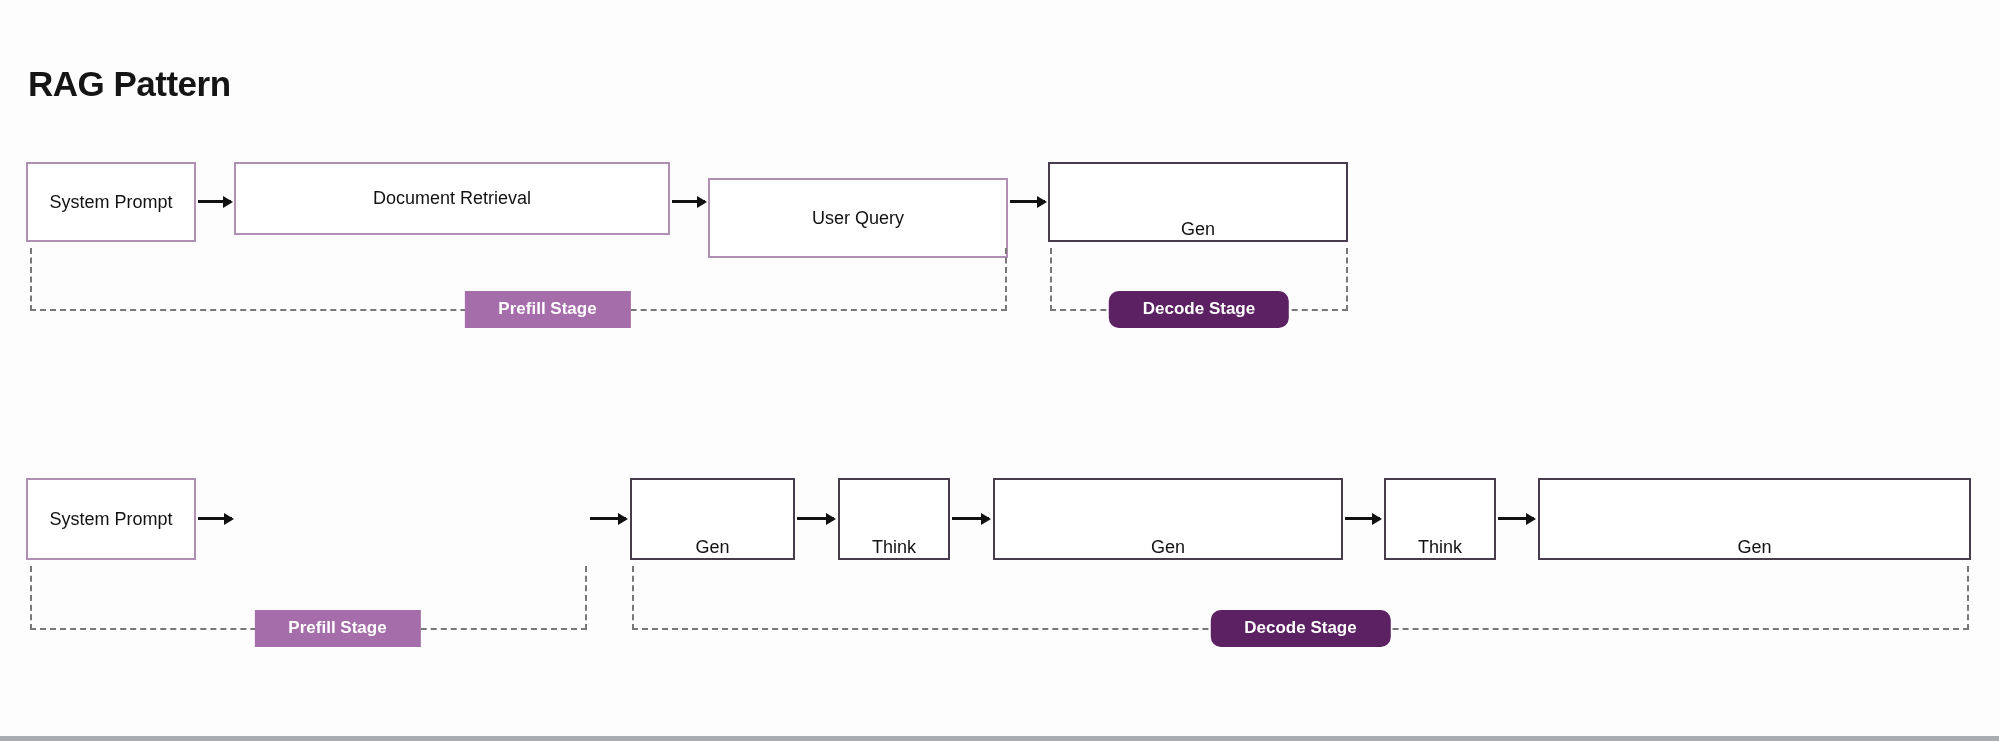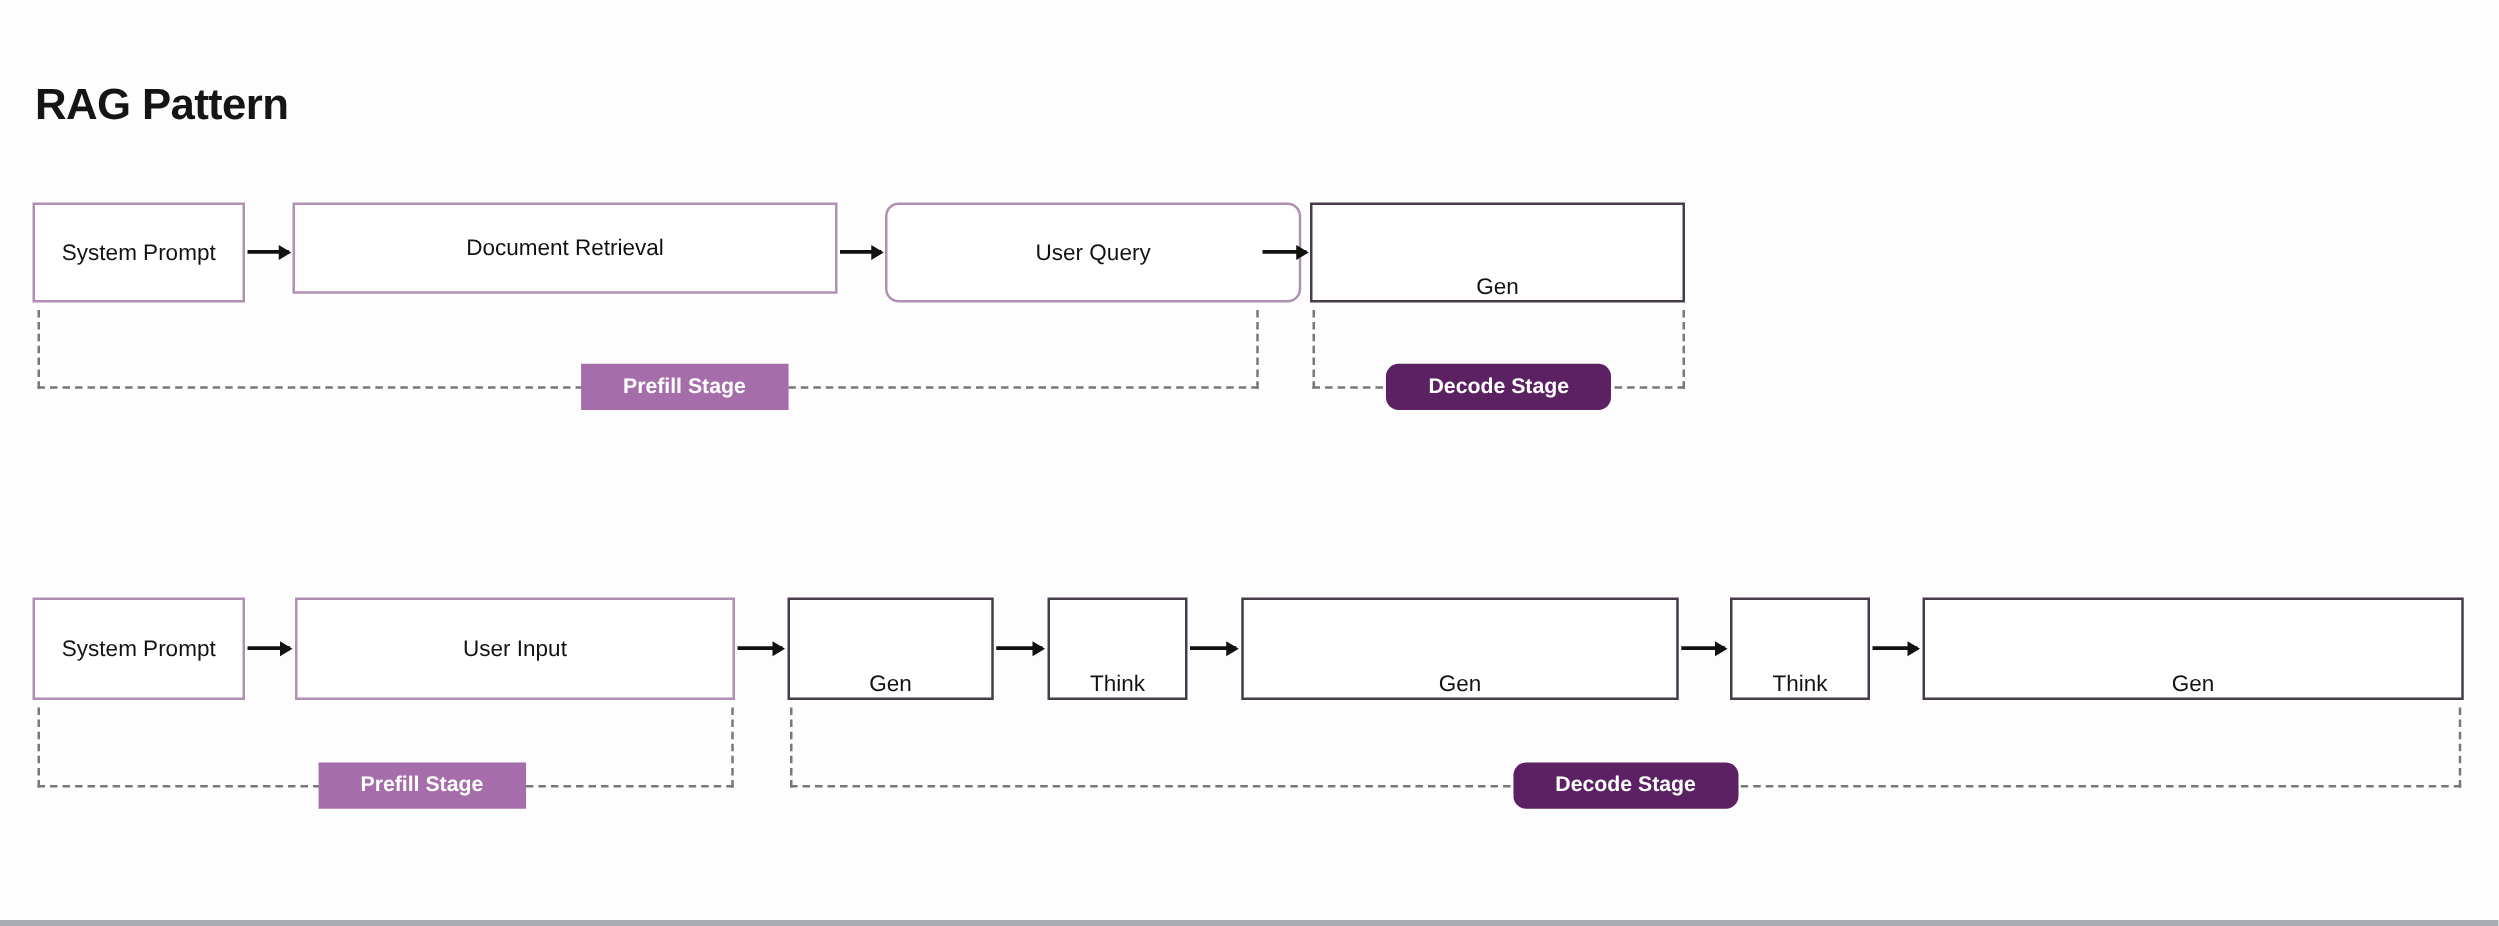--- a/index.html
+++ b/index.html
@@ -84,21 +84,21 @@
   <div class="flow-box light" style="left:26px;top:162px;width:170px;height:80px;">
     <span>System Prompt</span>
   </div>
   <div class="arrow" style="left:198px;top:200px;width:33px;"></div>
 
   <div class="flow-box light" style="left:234px;top:162px;width:436px;height:73px;">
     <span>Document Retrieval</span>
   </div>
   <div class="arrow" style="left:672px;top:200px;width:33px;"></div>
 
-  <div class="flow-box light" style="left:708px;top:162px;width:333px;height:80px;border-radius:11px;">
+  <div class="flow-box light" style="left:708px;top:178px;width:300px;height:80px;">
     <span>User Query</span>
   </div>
   <div class="arrow" style="left:1010px;top:200px;width:35px;"></div>
 
   <div class="flow-box dark" style="left:1048px;top:162px;width:300px;height:80px;">
     <span>Gen</span>
   </div>
 
   <div class="bracket" style="left:30px;top:248px;width:977px;height:63px;">
     <div class="stage-badge prefill">Prefill Stage</div>
@@ -106,23 +106,20 @@
   <div class="bracket" style="left:1050px;top:248px;width:298px;height:63px;">
     <div class="stage-badge decode">Decode Stage</div>
   </div>
 
 
   <div class="flow-box light" style="left:26px;top:478px;width:170px;height:82px;">
     <span>System Prompt</span>
   </div>
   <div class="arrow" style="left:198px;top:517px;width:34px;"></div>
 
-  <div class="flow-box light" style="left:236px;top:478px;width:352px;height:82px;">
-    <span>User Input</span>
-  </div>
   <div class="arrow" style="left:590px;top:517px;width:36px;"></div>
 
   <div class="flow-box dark" style="left:630px;top:478px;width:165px;height:82px;">
     <span>Gen</span>
   </div>
   <div class="arrow" style="left:797px;top:517px;width:37px;"></div>
 
   <div class="flow-box dark" style="left:838px;top:478px;width:112px;height:82px;">
     <span>Think</span>
   </div>

